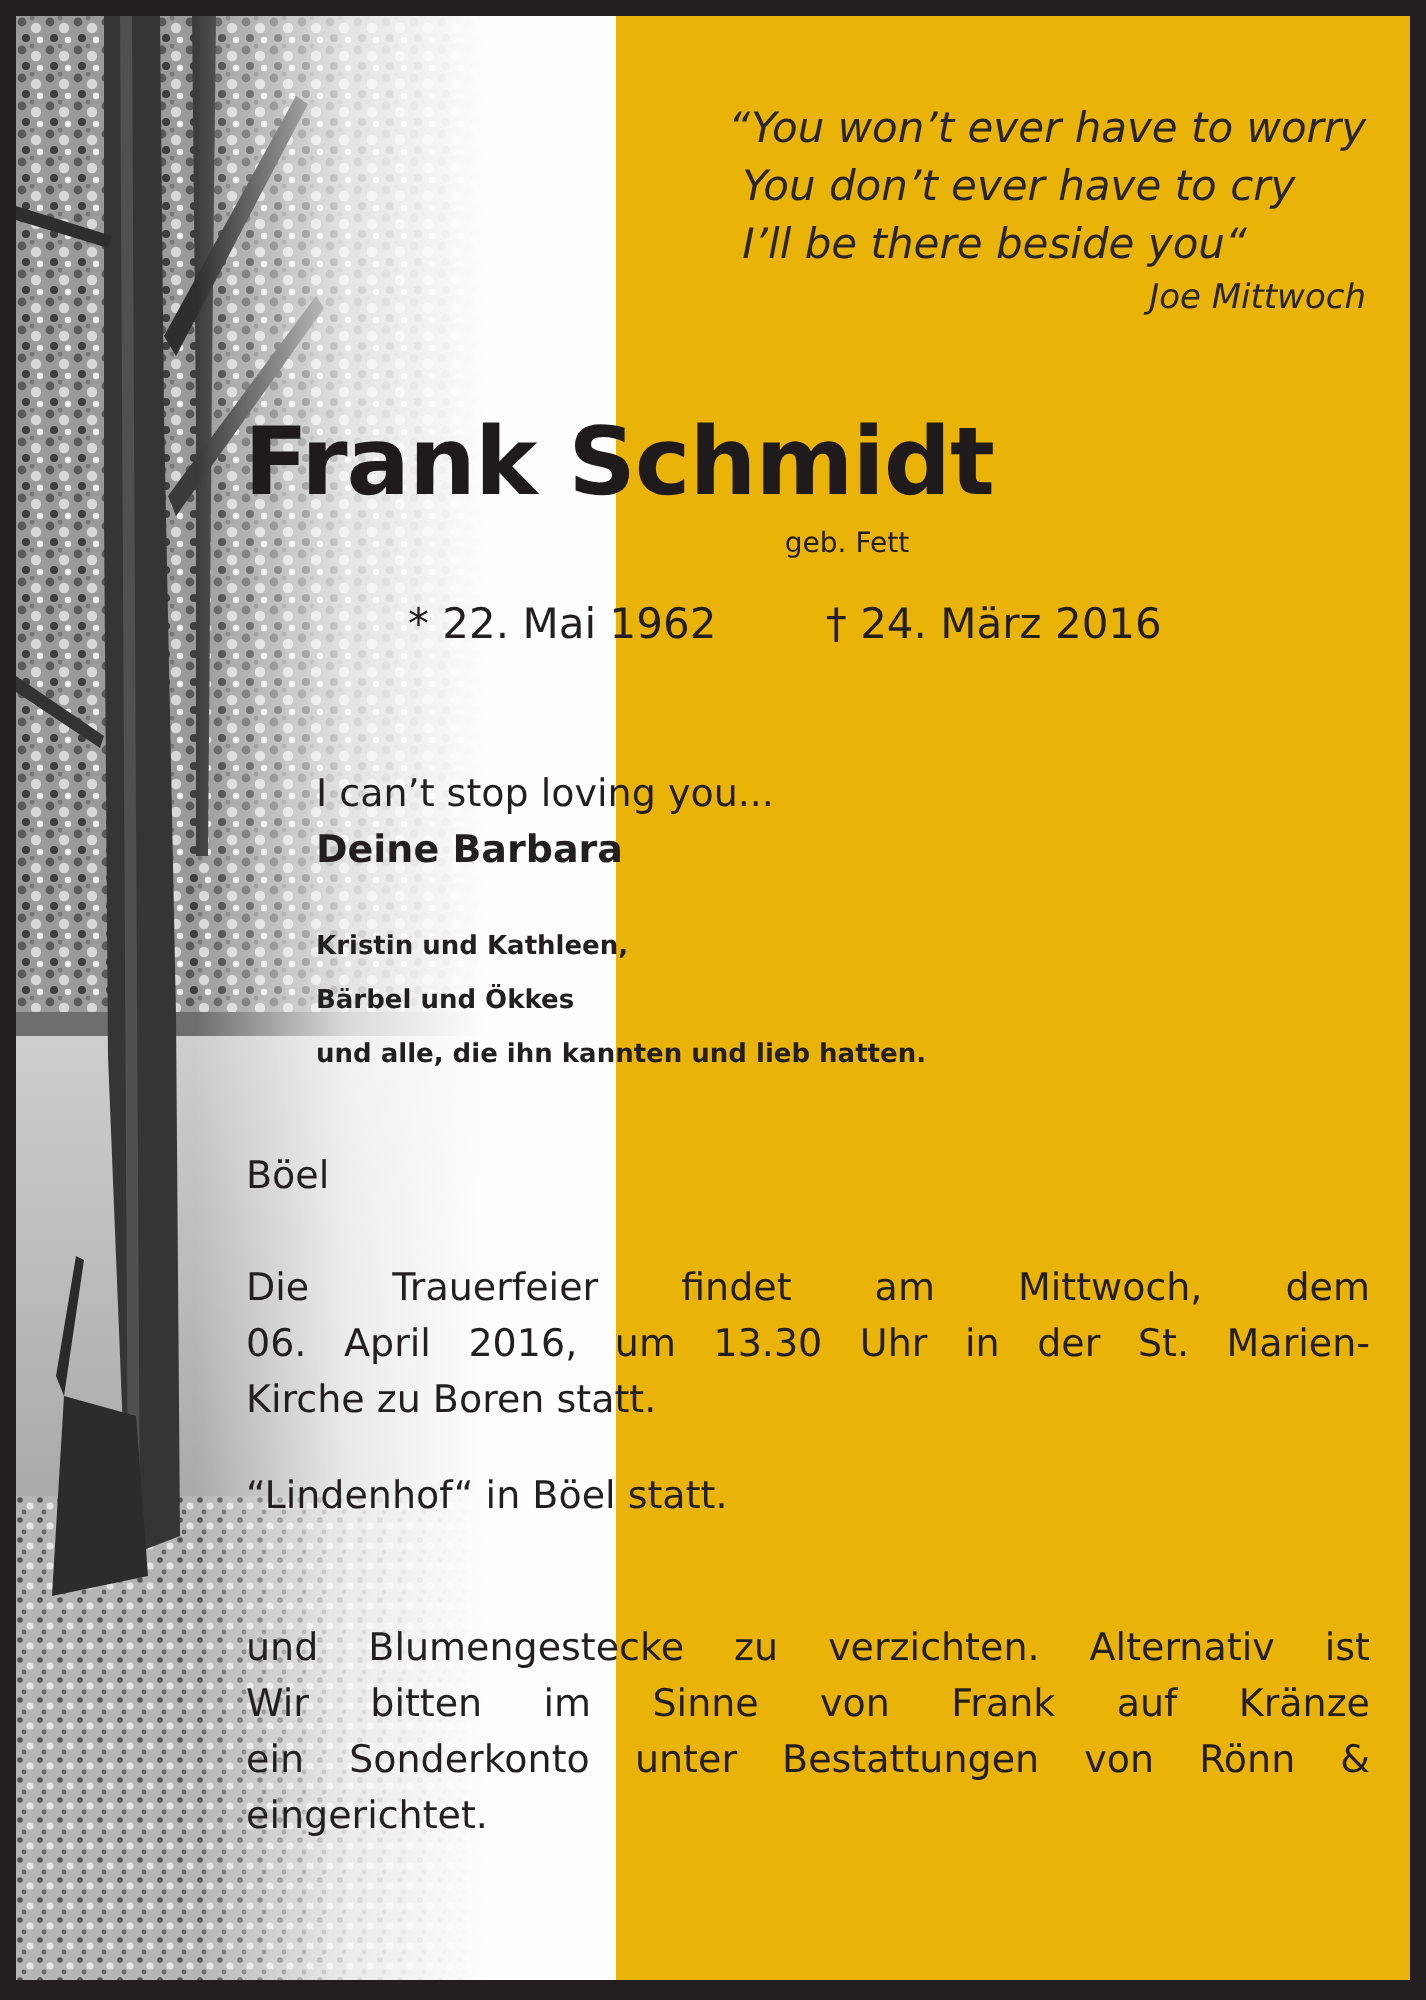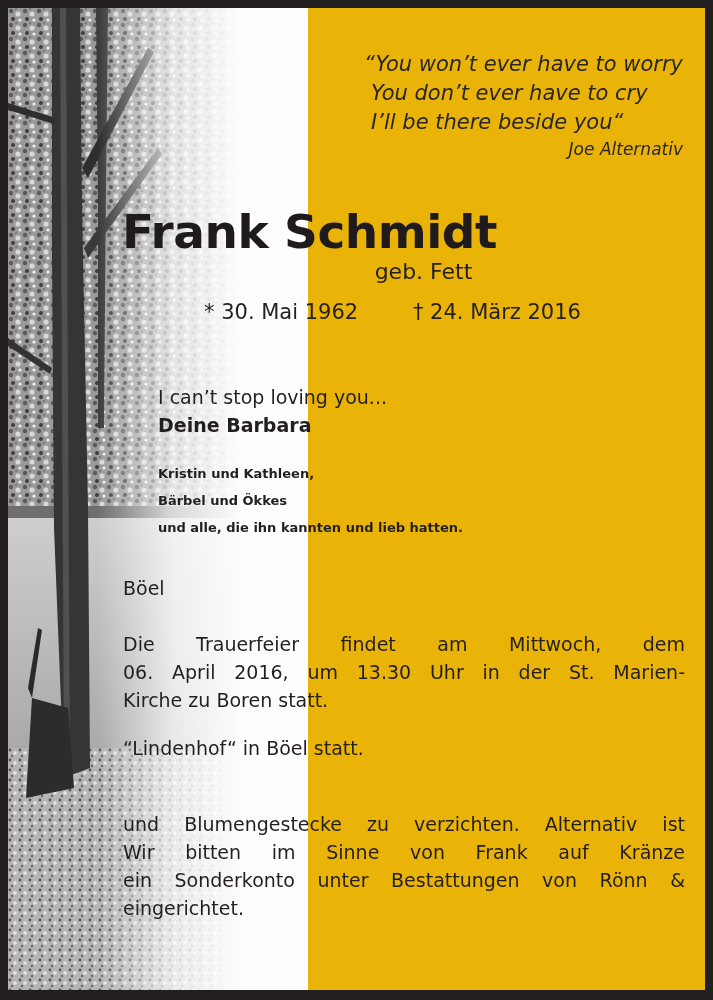--- a/index.html
+++ b/index.html
@@ -82,21 +82,21 @@
       color: #1f1b1c;
     }
     .birthname {
       position: absolute;
       left: 0;
       width: 697px;
       top: 252px;
       text-align: center;
       padding-left: 134px;
       box-sizing: border-box;
-      font-size: 22px;
+      font-size: 14px;
       line-height: 24px;
     }
     .dates {
       position: absolute;
       left: 196px;
       top: 290px;
       font-size: 21px;
       line-height: 28px;
       white-space: nowrap;
     }
@@ -196,27 +196,27 @@
     </svg>
     <div class="photo-fade"></div>
   </div>
 
   <div class="content">
 
     <div class="quote">
       <span class="line l1">“You won’t ever have to worry</span>
       <span class="line l2">You don’t ever have to cry</span>
       <span class="line l3">I’ll be there beside you“</span>
-      <span class="author">Joe Alternativ</span>
+      <span class="author">Joe Mittwoch</span>
     </div>
 
     <div class="name">Frank Schmidt</div>
     <div class="birthname">geb. Fett</div>
     <div class="dates">
-      <span class="born">* 30. Mai 1962</span>
+      <span class="born">* 22. Mai 1962</span>
       <span class="death">† 24. März 2016</span>
     </div>
 
     <div class="greet">
       <span class="line">I can’t stop loving you...</span>
       <span class="line bold">Deine Barbara</span>
     </div>
 
     <div class="family">
       <span class="line">Kristin und Kathleen,</span>

